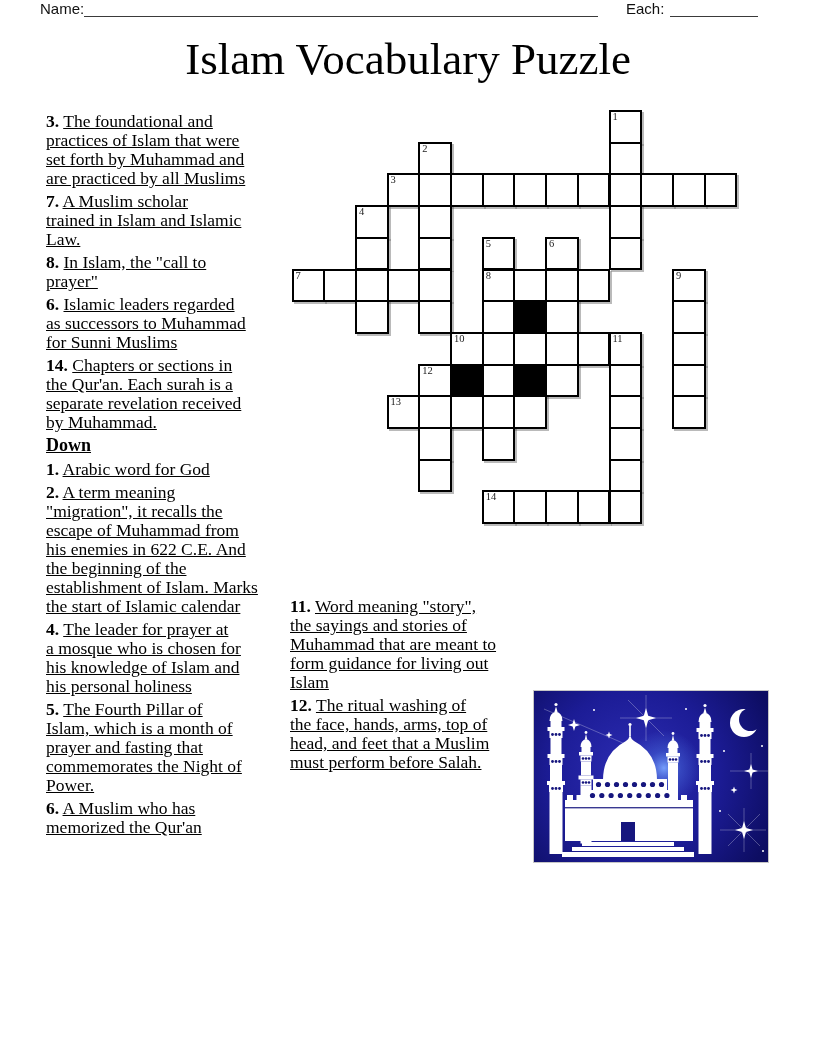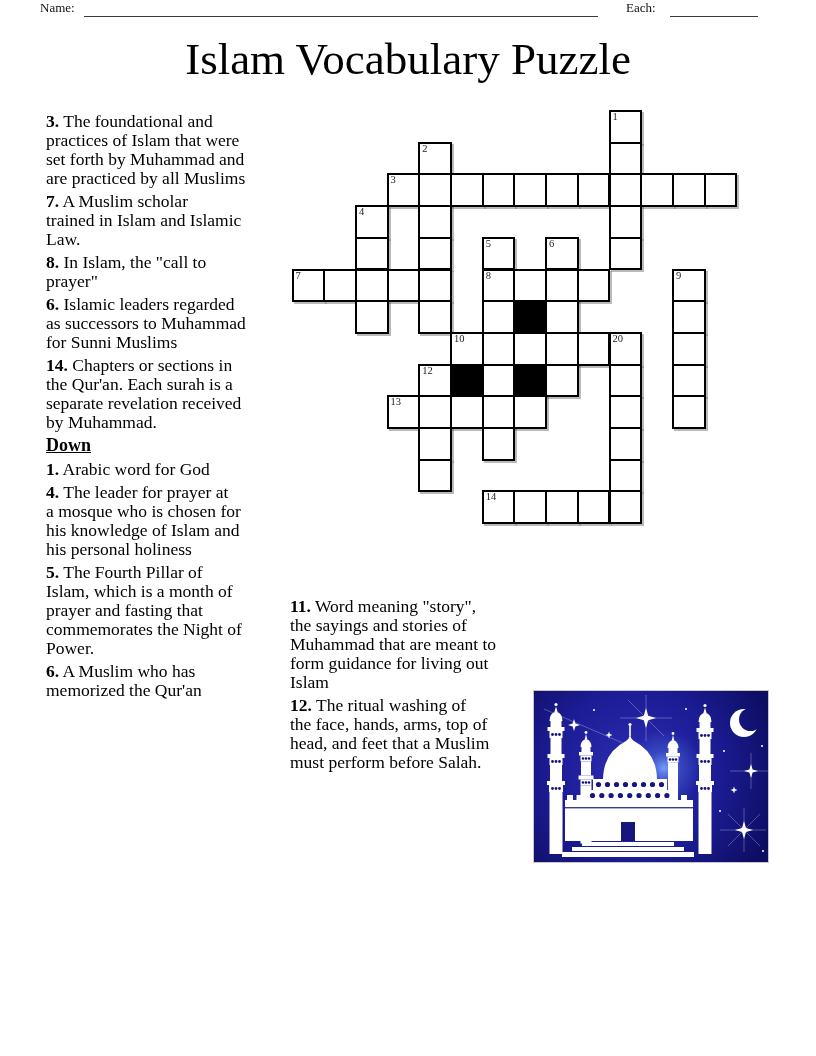--- a/index.html
+++ b/index.html
@@ -1,41 +1,41 @@
 <!DOCTYPE html>
 <html><head>
 <meta charset="utf-8">
 <style>
   html,body{margin:0;padding:0;}
   body{width:816px;height:1056px;background:#fff;position:relative;
        font-family:"Liberation Serif",serif;color:#000;overflow:hidden;}
 
   
-  .hdr-label{position:absolute;top:0px;font-family:Liberation Serif, serif;
-             font-size:13px;color:#111;}
+  .hdr-label{position:absolute;top:0px;font-family:Liberation Sans, sans-serif;
+             font-size:15px;color:#111;}
   .hdr-line{position:absolute;top:1px;height:15px;border-bottom:1.6px solid #3a3a3a;}
   #name-label{left:40px;}
   #name-line{left:84px;width:514px;}
   #date-label{left:626px;}
   #date-line{left:670px;width:88px;}
 
   
   #page-title{position:absolute;top:33px;left:0;width:816px;text-align:center;
               font-size:45px;font-weight:400;letter-spacing:0px;}
 
   
   .clue-col{position:absolute;font-size:17.5px;line-height:19px;}
   #col-left{left:46px;top:112px;width:242px;}
   #col-mid{left:290px;top:597px;width:248px;}
   .clue-heading{font-size:18px;font-weight:bold;text-decoration:underline;
                 margin:0 0 5px 0;}
   .clue-heading.down{margin-top:0;}
   p.clue{margin:0 0 4px 0;}
   p.clue b{font-weight:bold;}
-  .ct{white-space:pre-line;}
+  .ct{white-space:pre-line;text-decoration:underline;}
 
   
   #grid{position:absolute;left:291.5px;top:110px;width:446px;height:414px;}
   .cell{position:absolute;width:33.7px;height:33.7px;box-sizing:border-box;
         border:2px solid #000;background:#fff;
         box-shadow:2px 2px 0 rgba(130,130,130,0.55);}
   .cell.black{background:#000;}
   .cell .num{position:absolute;top:-1px;left:2px;font-size:10.5px;
              line-height:12px;font-family:"Liberation Serif",serif;color:#222;}
 
@@ -65,20 +65,27 @@
 prayer"</span></p>
   <p class="clue"><b>6.</b> <span class="ct">Islamic leaders regarded
 as successors to Muhammad
 for Sunni Muslims</span></p>
   <p class="clue"><b>14.</b> <span class="ct">Chapters or sections in
 the Qur'an. Each surah is a
 separate revelation received
 by Muhammad.</span></p>
   <h2 class="clue-heading down">Down</h2>
   <p class="clue"><b>1.</b> <span class="ct">Arabic word for God</span></p>
+  <p class="clue"><b>2.</b> <span class="ct">A term meaning
+"migration", it recalls the
+escape of Muhammad from
+his enemies in 622 C.E. And
+the beginning of the
+establishment of Islam. Marks
+the start of Islamic calendar</span></p>
   <p class="clue"><b>4.</b> <span class="ct">The leader for prayer at
 a mosque who is chosen for
 his knowledge of Islam and
 his personal holiness</span></p>
   <p class="clue"><b>5.</b> <span class="ct">The Fourth Pillar of
 Islam, which is a month of
 prayer and fasting that
 commemorates the Night of
 Power.</span></p>
   <p class="clue"><b>6.</b> <span class="ct">A Muslim who has
@@ -155,21 +162,21 @@
     <div class="cell" style="left: 253.6px; top: 190.2px;"></div>
     <div class="cell" style="left: 380.4px; top: 190.2px;"></div>
     <div class="cell" style="left: 158.5px; top: 221.9px;">
       <span class="num">10</span>
     </div>
     <div class="cell" style="left: 190.2px; top: 221.9px;"></div>
     <div class="cell" style="left: 221.9px; top: 221.9px;"></div>
     <div class="cell" style="left: 253.6px; top: 221.9px;"></div>
     <div class="cell" style="left: 285.3px; top: 221.9px;"></div>
     <div class="cell" style="left: 317px; top: 221.9px;">
-      <span class="num">20</span>
+      <span class="num">11</span>
     </div>
     <div class="cell" style="left: 380.4px; top: 221.9px;"></div>
     <div class="cell" style="left: 126.8px; top: 253.6px;">
       <span class="num">12</span>
     </div>
     <div class="cell black" style="left: 158.5px; top: 253.6px;"></div>
     <div class="cell" style="left: 190.2px; top: 253.6px;"></div>
     <div class="cell black" style="left: 221.9px; top: 253.6px;"></div>
     <div class="cell" style="left: 253.6px; top: 253.6px;"></div>
     <div class="cell" style="left: 317px; top: 253.6px;"></div>

